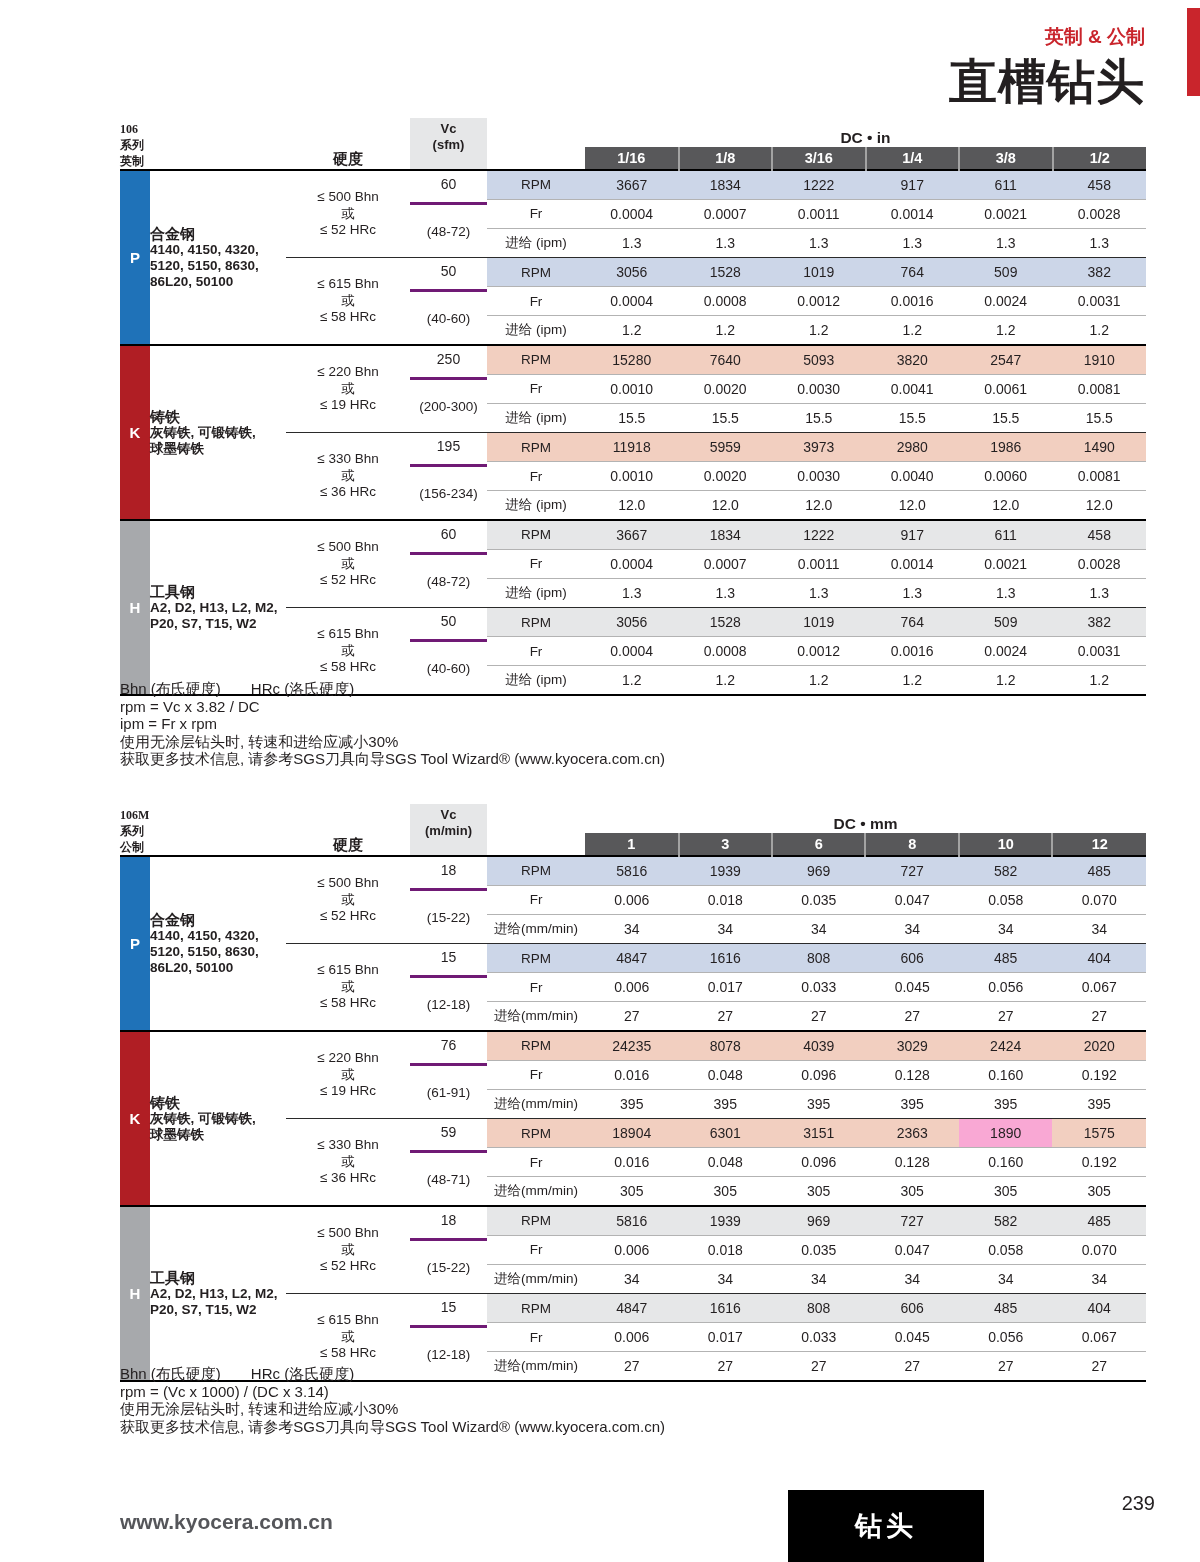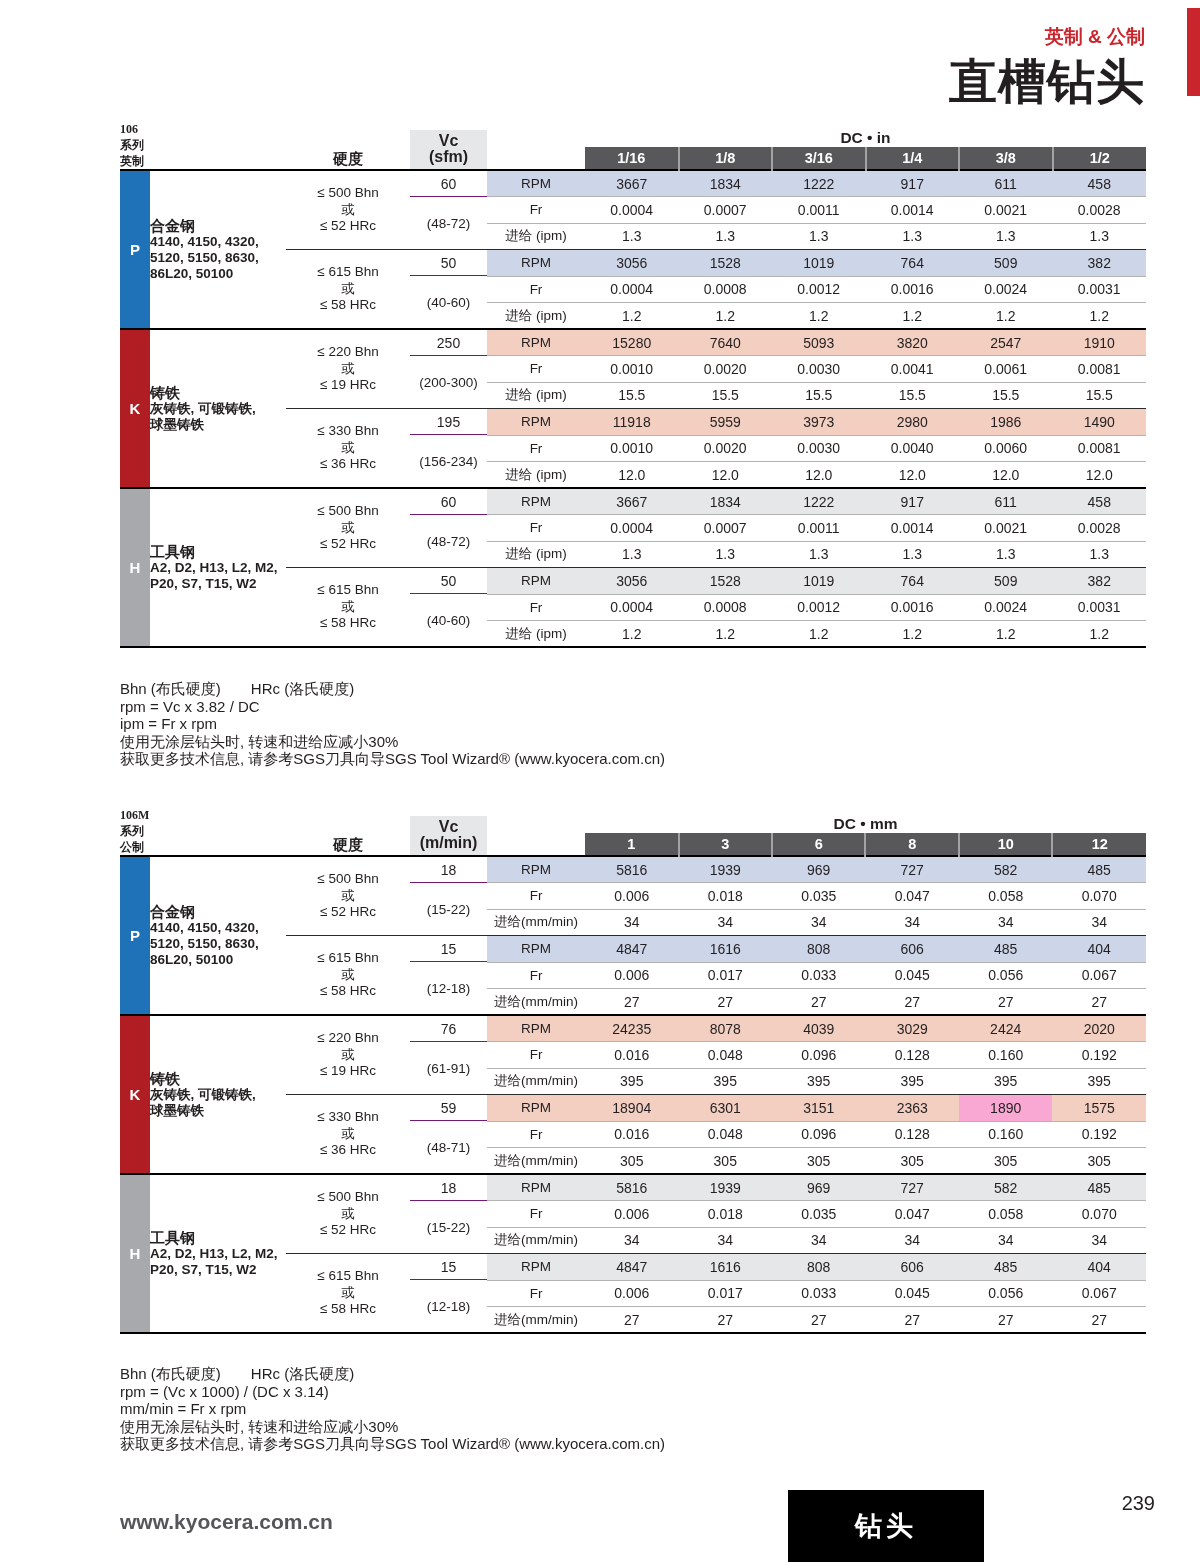--- a/index.html
+++ b/index.html
@@ -18,40 +18,40 @@
   .t1 { top:798px; }
 
   .ctable { border-collapse:collapse; table-layout:fixed; width:1026px; }
   .ctable td { padding:0; }
 
   .hrowA { height:35px; }
   .hrowB { height:23px; }
   .title-cell { vertical-align:bottom; font-weight:bold; font-size:12px; line-height:16px; padding-left:35px; padding-bottom:3px;font-family:Liberation Serif, serif; }
   .hard-head { vertical-align:bottom; text-align:center; font-weight:bold; font-size:15px; padding-bottom:6px; }
   .vc-head { vertical-align:bottom; text-align:center; }
-  .vc-head-box { background:#e6e7e8; font-weight:bold; font-size:16px; line-height:16px; padding:3px 0 4px; }
+  .vc-head-box { background:#e6e7e8; font-weight:bold; font-size:13px; line-height:16px; padding:3px 0 16px; }
   .dc-head { text-align:center; vertical-align:bottom; font-weight:bold; font-size:15.5px; padding-bottom:8px; }
   .dch { background:#58585a; color:#fff; font-weight:bold; text-align:center; font-size:14.5px; }
   .dch + .dch { border-left:2px solid #a3a3a3; }
 
   tbody.group { border-top:2px solid #000; }
   tbody.group:last-of-type { border-bottom:2px solid #000; }
   .ctable tbody tr { height:26px; }
   tr.rline td.rowlabel, tr.rline td.val { border-top:1px solid #b3b3b3; }
   tr.bstart td { border-top:1px solid #2a2a2a; }
 
   td.letter { color:#fff; font-weight:bold; text-align:center; font-size:15px; vertical-align:middle; }
   td.mat { vertical-align:middle; }
   .mat-inner { }
   .mat-title { font-weight:bold; font-size:15px; line-height:17px; }
   .mat-line { font-weight:bold; font-size:13.5px; line-height:16px; }
 
   td.hard { text-align:center; font-size:13.5px; line-height:16.5px; vertical-align:middle; }
   td.vc { vertical-align:top; text-align:center; font-size:14px; }
-  .vc-val { height:26px; line-height:26px; border-bottom:1px solid #701a75; }
+  .vc-val { height:34px; line-height:26px; border-bottom:3px solid #701a75; }
   .vc-range { height:52px; display:flex; align-items:center; justify-content:center; font-size:13.5px; }
 
   td.rowlabel { text-align:center; font-size:13.5px; }
   td.val { text-align:center; font-size:14px; }
 
   .notes { position:absolute; left:120px; font-size:15px; line-height:17.5px; }
   .n0 { top:680px; }
   .n1 { top:1365px; }
 
   .footer-url { position:absolute; left:120px; top:1510px; font-size:21px; font-weight:bold; color:#55565a;text-align:center; }
@@ -653,21 +653,20 @@
             <td class="val">27</td>
             <td class="val">27</td>
             <td class="val">27</td>
           </tr>
         </tbody>
       </table>
     </div>
   <div class="notes n1">
       <div class="note-line">Bhn (布氏硬度)　　HRc (洛氏硬度)</div>
       <div class="note-line">rpm = (Vc x 1000) / (DC x 3.14)</div>
-      <div class="note-line">mm/min = Fr x rpm</div>
       <div class="note-line">使用无涂层钻头时, 转速和进给应减小30%</div>
       <div class="note-line">获取更多技术信息, 请参考SGS刀具向导SGS Tool Wizard® (www.kyocera.com.cn)</div>
     </div>
 
   <div class="footer-url">www.kyocera.com.cn</div>
   <div class="footer-tab">
     <span>钻头</span>
   </div>
   <div class="page-number">239</div>
 </div>

